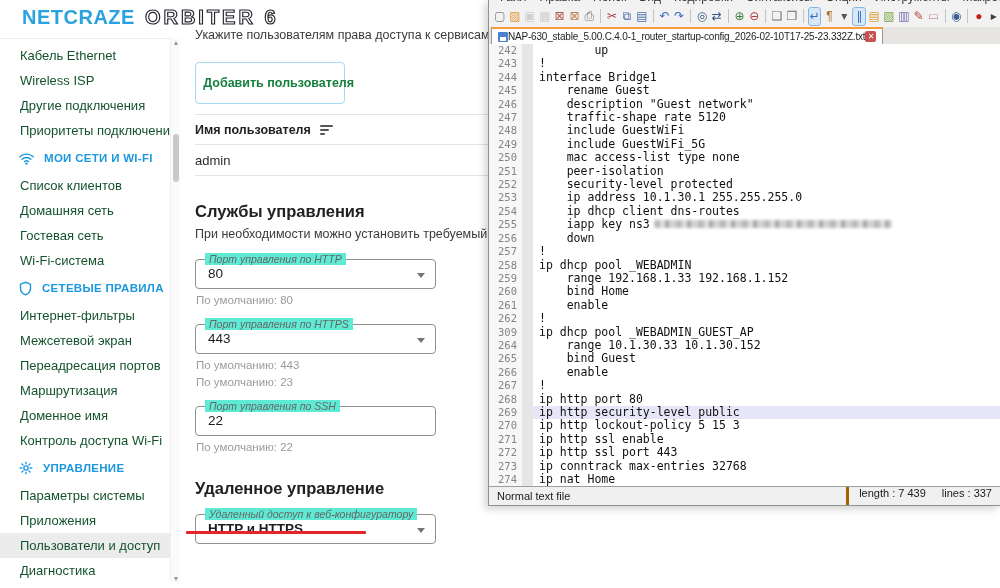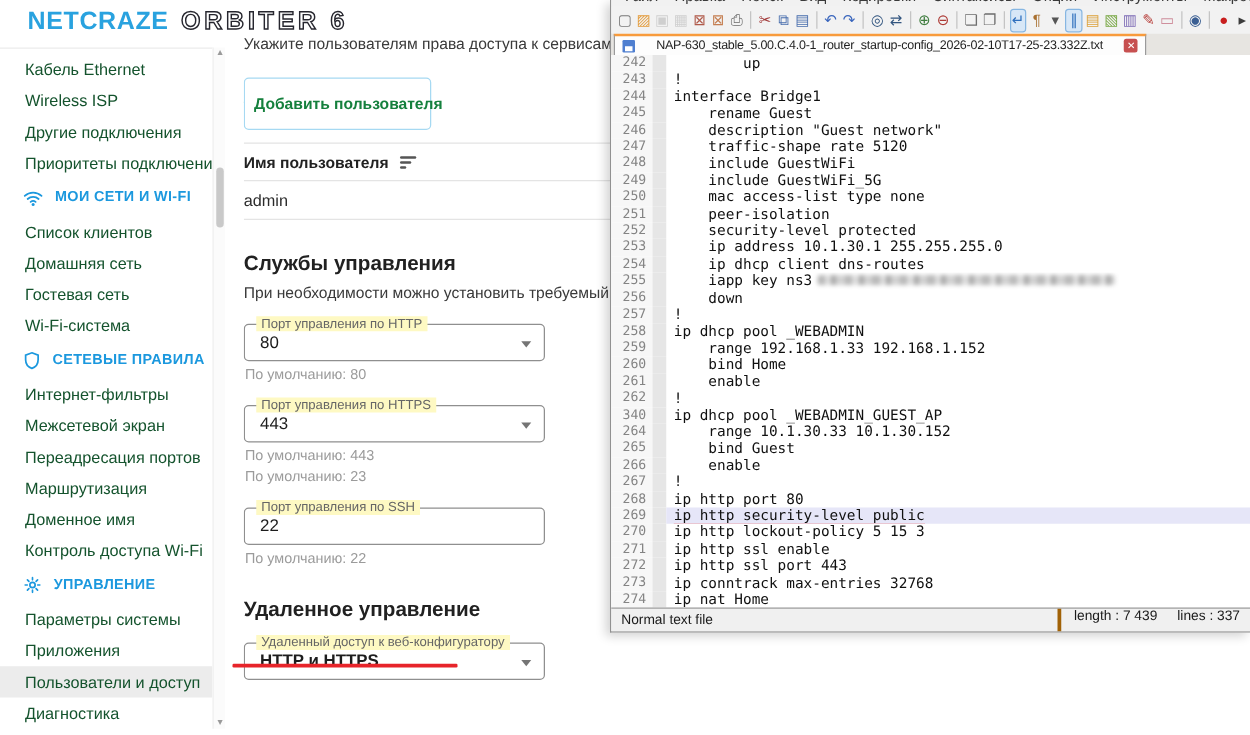--- a/index.html
+++ b/index.html
@@ -40,22 +40,22 @@
   .sort-ic i { display:block; height:2px; background:#555; border-radius:1px; }
   .sort-ic i:nth-child(1){width:13px;} .sort-ic i:nth-child(2){width:9px;} .sort-ic i:nth-child(3){width:5px;}
   .utrow { height:31px; line-height:31px; font-size:13px; color:#2b2b2b; border-bottom:1px solid #e4e4e4; cursor:pointer; }
 
   .h2 { margin-top:26px; font-size:16.5px; font-weight:700; color:#212121; white-space:nowrap; }
   .desc { margin-top:6px; font-size:12.5px; color:#3a3a3a; white-space:nowrap; overflow:hidden; }
 
   .fields { margin-top:2px; }
   .mfield { position:relative; width:241px; height:30px; border:1px solid #8f8f8f; border-radius:4px;
             margin-top:18px; background:#fff; cursor:text; }
-  .mfield .flabel { position:absolute; top:-7px; left:9px; background:#fef9c3; padding:0 4px;
-                    font-size:10.5px; color:#666; white-space:nowrap; }
+  .mfield .flabel { position:absolute; top:-7px; left:9px; background:#5eead4; padding:0 4px;
+                    font-size:10.5px; color:#666; white-space:nowrap;font-style:italic; }
   .mfield .fvalue { line-height:28px; padding-left:12px; font-size:13.5px; color:#1d1d1d; }
   .caret { display:none; position:absolute; right:10px; top:13px; width:0; height:0;
            border-left:4px solid transparent; border-right:4px solid transparent; border-top:5px solid #757575; }
   .caret.show { display:block; }
   .fhelper { margin:5px 0 0 1px; font-size:11.5px; color:#9b9b9b; }
 
   .select-field { margin-top:16px; }
   .select-field .fvalue { font-weight:600; }
   .red-underline-web { position:absolute; left:186px; top:531px; width:180px; height:3px;
                        background:#e7242a; border-radius:1px; }
@@ -67,21 +67,21 @@
   .npp-menu { height:5px; overflow:hidden; background:#f1f1f1; }
   .npp-menu-inner { display:flex; gap:13px; font-size:12px; color:#3a3a3a; padding-left:8px;
                     transform:translateY(-10px); white-space:nowrap; }
   .npp-toolbar { height:22px; display:flex; align-items:center; gap:3px; padding-left:5px; background:#f2f2f2; }
   .tbi { width:17px; height:17px; display:flex; align-items:center; justify-content:center;
          font-size:12px; border-radius:2px; cursor:pointer; }
   .tbi.dim { opacity:.4; }
   .tbi.pressed { background:#d7e7f7; outline:1px solid #86b6e2; }
   .tbi.sep { width:1px; height:14px; background:#c4c4c4; margin:0 2px; border-radius:0; cursor:default; }
   .npp-tabbar { height:17px; background:#e7e5e1; display:flex; align-items:stretch; padding-left:2px; }
-  .npp-tab { display:flex; align-items:center; gap:17px; padding:0 6px; background:#fdfdfd;
+  .npp-tab { display:flex; align-items:center; gap:0; padding:0 6px; background:#fdfdfd;
              border:1px solid #9a9a9a; border-bottom:none; border-top:2px solid #f89b3c;
              font-size:10px; letter-spacing:-.2px; color:#1f1f1f; white-space:nowrap; cursor:pointer; }
   .floppy { width:10px; height:10px; background:#4f7fd0; border-radius:1px; position:relative; }
   .floppy i { position:absolute; left:2px; bottom:1px; width:6px; height:4px; background:#fff; }
   .tab-close { width:11px; height:11px; background:#c75050; color:#fff; font-size:8px; line-height:11px;
                text-align:center; border-radius:2px; cursor:pointer; }
 
   .npp-editor { position:relative; height:443px; background:#fff; overflow:hidden; cursor:text; }
   .erow { display:flex; height:13.42px; line-height:13.42px;
           font-family:"DejaVu Sans Mono","Liberation Mono",monospace; font-size:11.5px; }
@@ -493,21 +493,21 @@
         <span class="etxt"><span class="code">    enable</span></span>
       </div>
 
       <div class="erow">
         <span class="ln">262</span>
         <span class="fold"></span>
         <span class="etxt"><span class="code">!</span></span>
       </div>
 
       <div class="erow">
-        <span class="ln">340</span>
+        <span class="ln">309</span>
         <span class="fold"></span>
         <span class="etxt"><span class="code">ip dhcp pool _WEBADMIN_GUEST_AP</span></span>
       </div>
 
       <div class="erow">
         <span class="ln">264</span>
         <span class="fold"></span>
         <span class="etxt"><span class="code">    range 10.1.30.33 10.1.30.152</span></span>
       </div>
 

